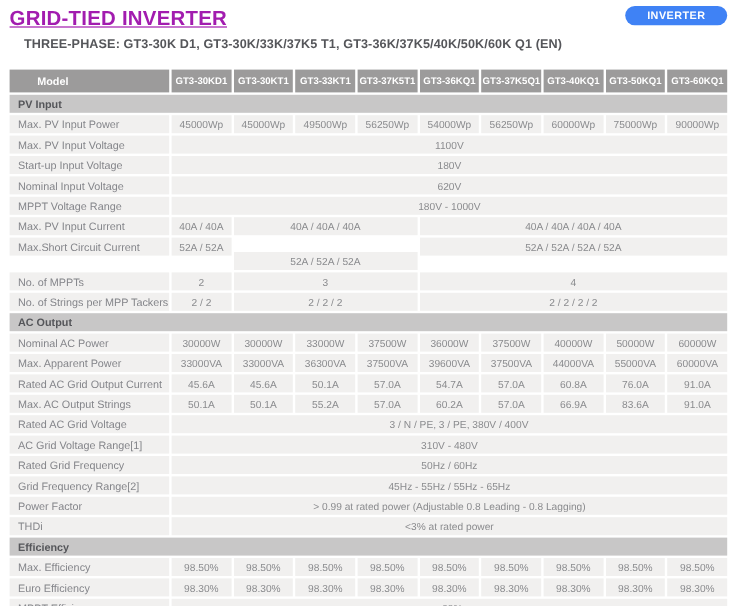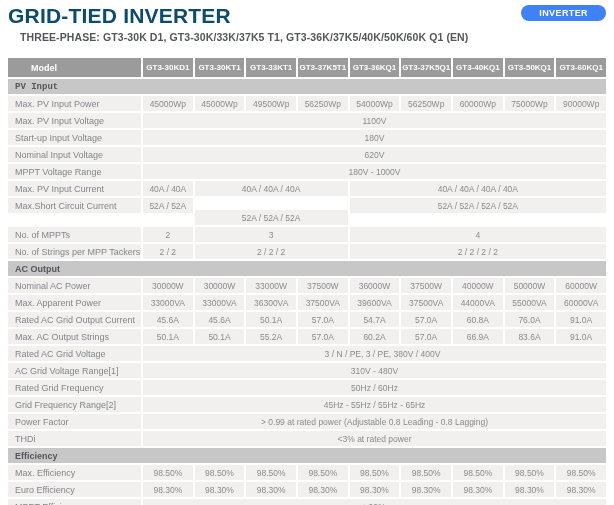--- a/index.html
+++ b/index.html
@@ -3,22 +3,22 @@
 <meta charset="utf-8">
 <style>
   html,body{margin:0;padding:0;overflow:hidden;}
   body{
     width:614px;height:505px;background:#ffffff;
     font-family:"Liberation Sans",sans-serif;
     -webkit-font-smoothing:antialiased;
   }
   .page{padding:3px 8px 0 8px;position:relative;}
   .page-title{
-    margin:1px 0 3px 0;font-size:21px;line-height:24px;
-    font-weight:800;color:#0c4a6e;letter-spacing:.2px;
+    margin:1px 0 3px 0;font-size:17px;line-height:24px;
+    font-weight:800;color:#a21caf;letter-spacing:.2px;text-decoration:underline;
   }
   .page-subtitle{
     font-size:10.5px;font-weight:700;color:#55565a;letter-spacing:.1px;
     margin:0 0 15px 12px;
   }
   .badge{
     position:absolute;top:5px;right:8px;
     background:#3f82f5;color:#ffffff;
     font-size:9px;font-weight:700;letter-spacing:.4px;
     padding:3px 18px;border-radius:9px;cursor:pointer;
@@ -59,21 +59,21 @@
         <div class="tcell ">GT3-30KT1</div>
         <div class="tcell ">GT3-33KT1</div>
         <div class="tcell ">GT3-37K5T1</div>
         <div class="tcell ">GT3-36KQ1</div>
         <div class="tcell ">GT3-37K5Q1</div>
         <div class="tcell ">GT3-40KQ1</div>
         <div class="tcell ">GT3-50KQ1</div>
         <div class="tcell ">GT3-60KQ1</div>
       </div>
       <div class="trow section-row">
-        <div class="tcell section" style="grid-column: 1 / -1; font-family: Liberation Mono, monospace;">PV Input</div>
+        <div class="tcell section" style="grid-column: 1 / -1;">PV Input</div>
       </div>
       <div class="trow data-row">
         <div class="tcell label">Max. PV Input Power</div>
         <div class="tcell ">45000Wp</div>
         <div class="tcell ">45000Wp</div>
         <div class="tcell ">49500Wp</div>
         <div class="tcell ">56250Wp</div>
         <div class="tcell ">54000Wp</div>
         <div class="tcell ">56250Wp</div>
         <div class="tcell ">60000Wp</div>

